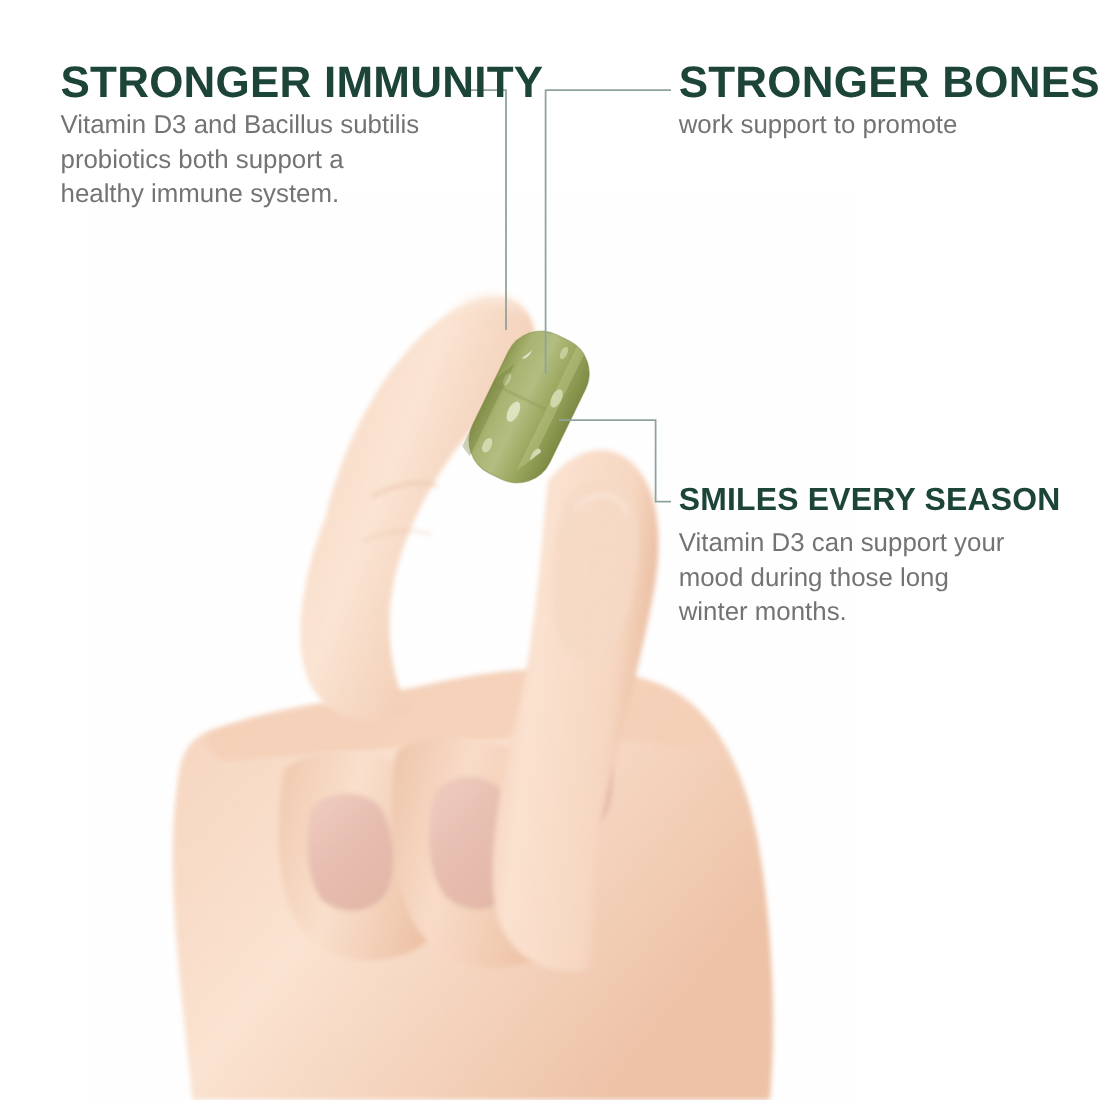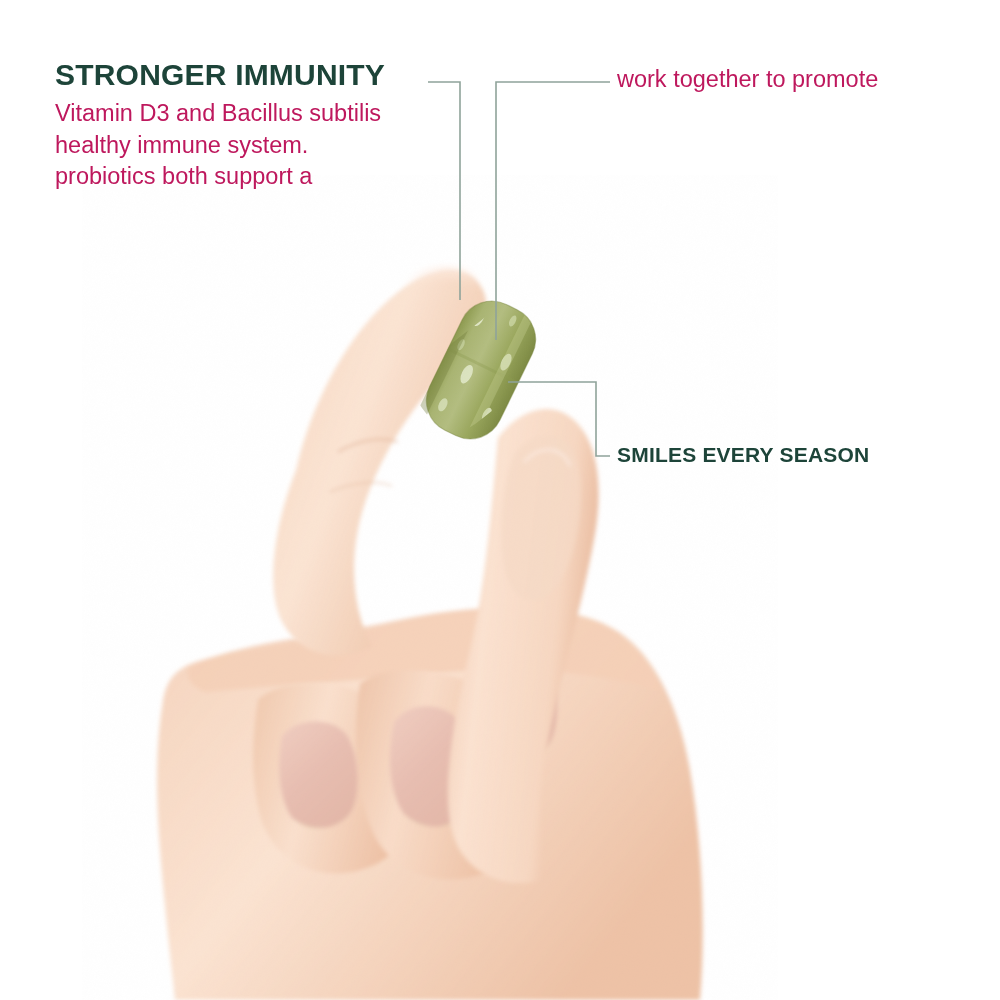--- a/index.html
+++ b/index.html
@@ -23,42 +23,42 @@
     width: 1000px;
     height: 1000px;
   }
 
   
   .callout { position: absolute; }
 
   .callout .heading {
     font-family: "Liberation Sans", sans-serif;
     font-weight: bold;
-    font-size: 30px;
+    font-size: 40px;
     line-height: 34px;
     letter-spacing: 0.2px;
     color: #1d4439;
     white-space: nowrap;
     margin: 0;
   }
   .callout .body {
     font-family: "Liberation Sans", sans-serif;
     font-weight: normal;
     font-size: 23.5px;
     line-height: 31.5px;
-    color: #be185d;
+    color: #737373;
     margin: 6px 0 0 0;
   }
   .callout .body span { display: block; white-space: nowrap; }
 
   #callout-immunity { left: 55px;  top: 58px;  width: 400px; }
   #callout-bones    { left: 617px; top: 58px;  width: 360px; }
   #callout-smiles   { left: 617px; top: 438px; width: 370px; }
 
-  #callout-smiles .heading { font-size: 21px; }
+  #callout-smiles .heading { font-size: 29px; }
 
   
   #leaders {
     position: absolute;
     left: 0; top: 0;
     width: 1000px;
     height: 1000px;
     pointer-events: none;
   }
 </style>
@@ -264,28 +264,34 @@
       <path d="M496 340 L496 82 L610 82"></path>
 
       <path d="M508 382 L596 382 L596 456 L610 456"></path>
     </g>
   </svg>
 
   <div class="callout" id="callout-immunity">
     <p class="heading">STRONGER IMMUNITY</p>
     <p class="body">
       <span>Vitamin D3 and Bacillus subtilis</span>
+      <span>probiotics both support a</span>
       <span>healthy immune system.</span>
-      <span>probiotics both support a</span>
     </p>
   </div>
 
   <div class="callout" id="callout-bones">
+    <p class="heading">STRONGER BONES</p>
     <p class="body">
-      <span>work together to promote</span>
+      <span>work support to promote</span>
     </p>
   </div>
 
   <div class="callout" id="callout-smiles">
     <p class="heading">SMILES EVERY SEASON</p>
+    <p class="body">
+      <span>Vitamin D3 can support your</span>
+      <span>mood during those long</span>
+      <span>winter months.</span>
+    </p>
   </div>
 
 </div>
 
 </body></html>

